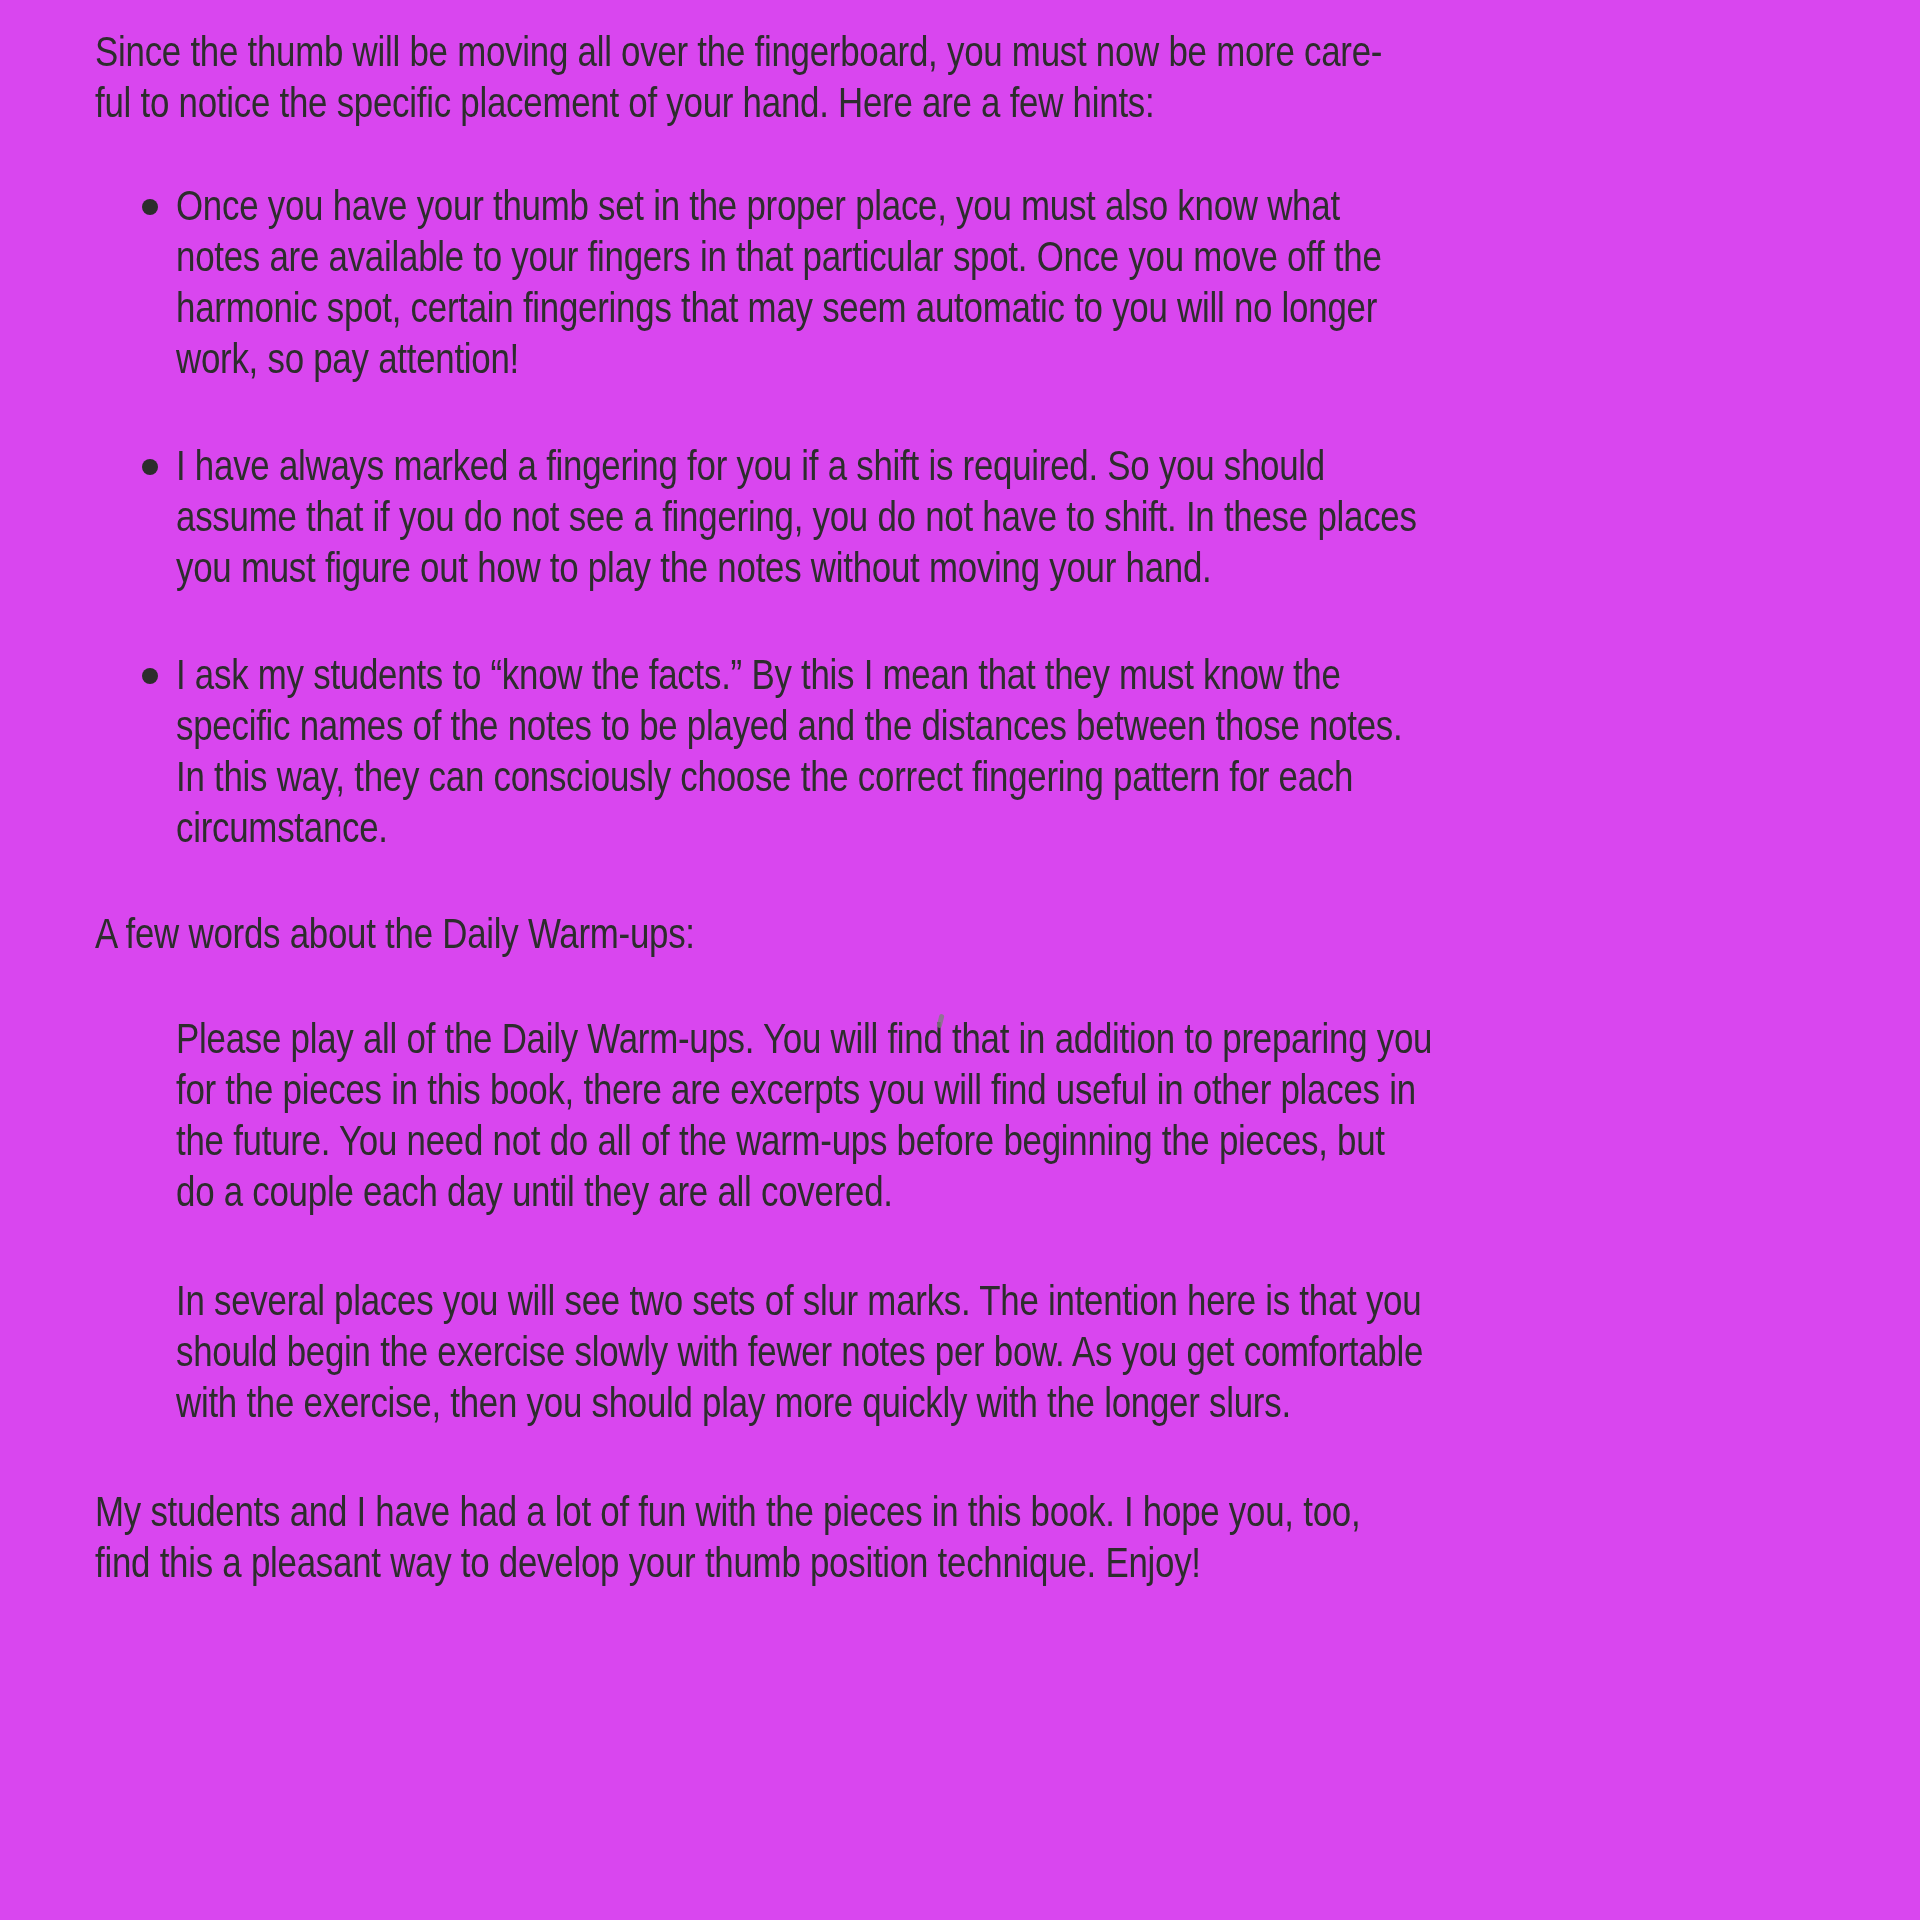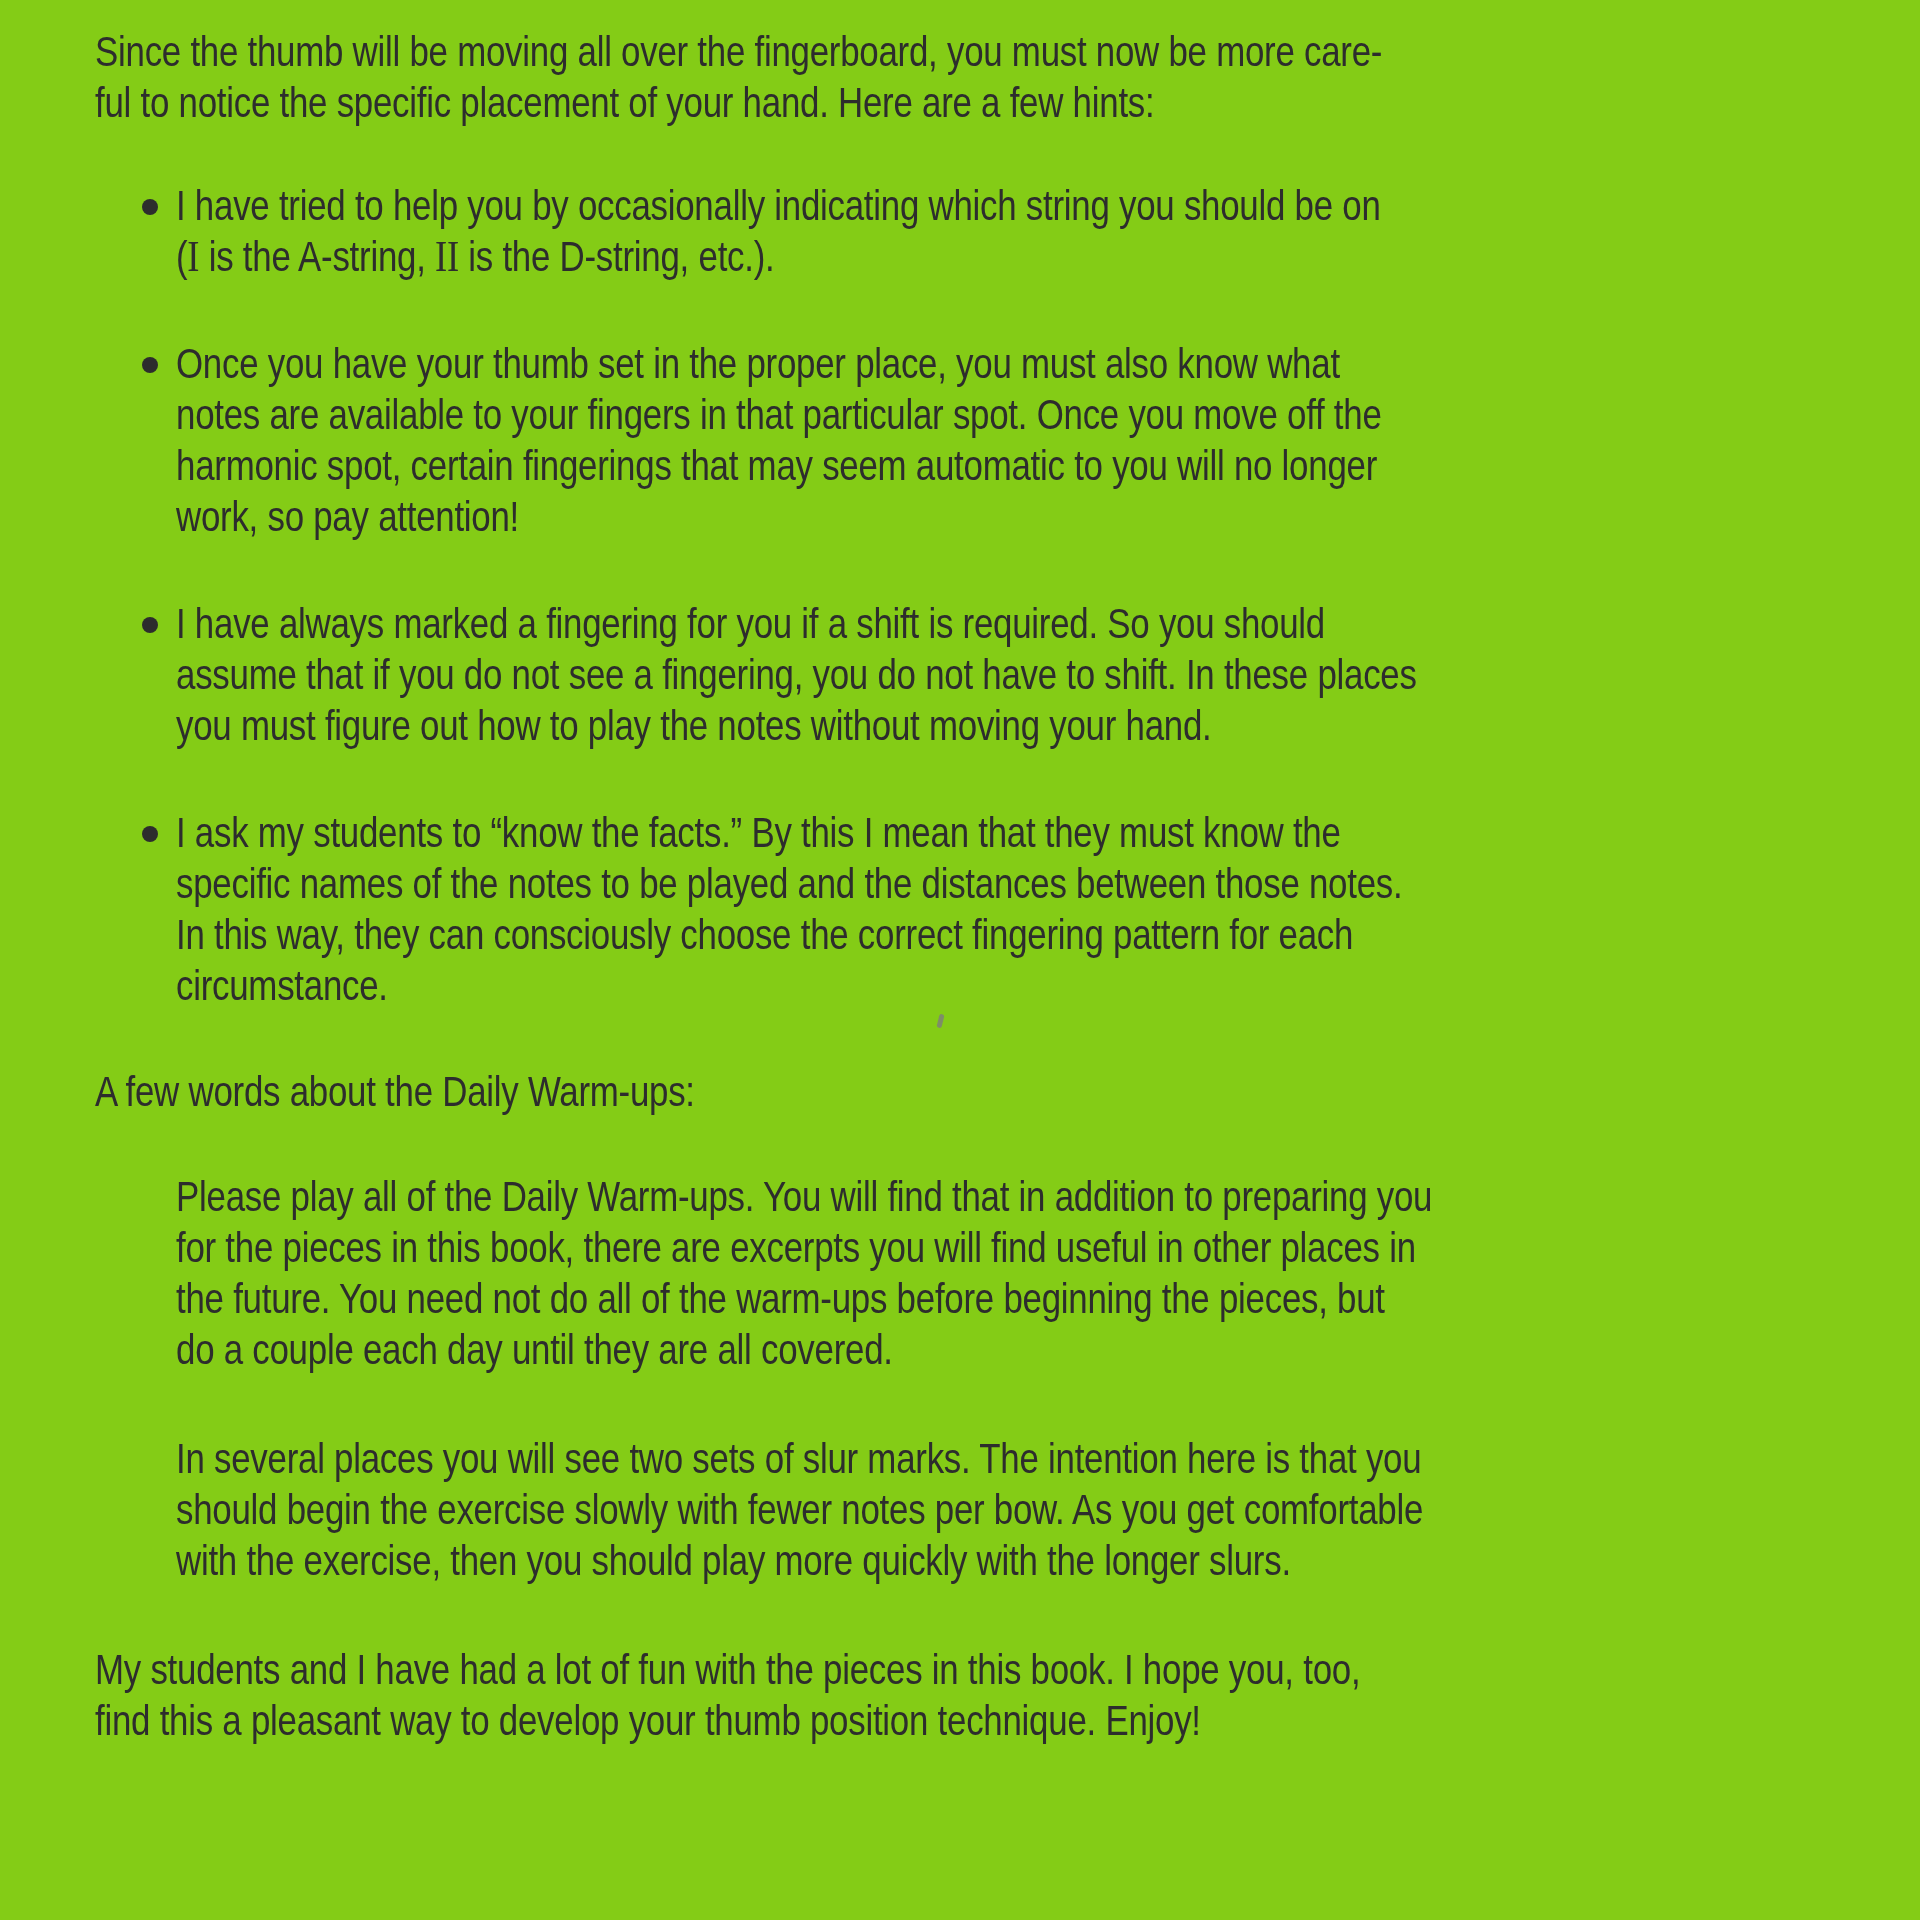--- a/index.html
+++ b/index.html
@@ -8,21 +8,21 @@
     background: #ffffff;
     font-family: "Liberation Sans", "DejaVu Sans", sans-serif;
     color: #2d2d2d;
     overflow: hidden;
   }
   .page {
     position: relative;
     box-sizing: border-box;
     width: 1920px; height: 1920px;
     padding: 26px 40px 0 95px;
-    background: #84cc16;
+    background: #d946ef;
   }
   .para {
     margin: 0;
     font-size: 42px;
     line-height: 51px;
     white-space: pre;
     letter-spacing: -0.3px;
     transform: scaleX(0.83);
     transform-origin: 0 0;
   }
@@ -87,27 +87,20 @@
 </head>
 <body>
 
 <div class="page">
 
   <p class="para intro">Since the thumb will be moving all over the fingerboard, you must now be more care-
 ful to notice the specific placement of your hand. Here are a few hints:</p>
 
   <div class="bullets">
 
-    <div class="bullet-item">
-      <span class="bullet-dot"></span>
-      <div class="bullet-text">
-        <div class="para">I have tried to help you by occasionally indicating which string you should be on</div>
-        <div class="para"><span>(</span><span class="rn">I</span><span> is the A-string, </span><span class="rn">II</span><span> is the D-string, etc.).</span></div>
-      </div>
-    </div>
 
     <div class="bullet-item">
       <span class="bullet-dot"></span>
       <div class="bullet-text">
         <div class="para">Once you have your thumb set in the proper place, you must also know what
 notes are available to your fingers in that particular spot. Once you move off the
 harmonic spot, certain fingerings that may seem automatic to you will no longer
 work, so pay attention!</div>
       </div>
     </div>

